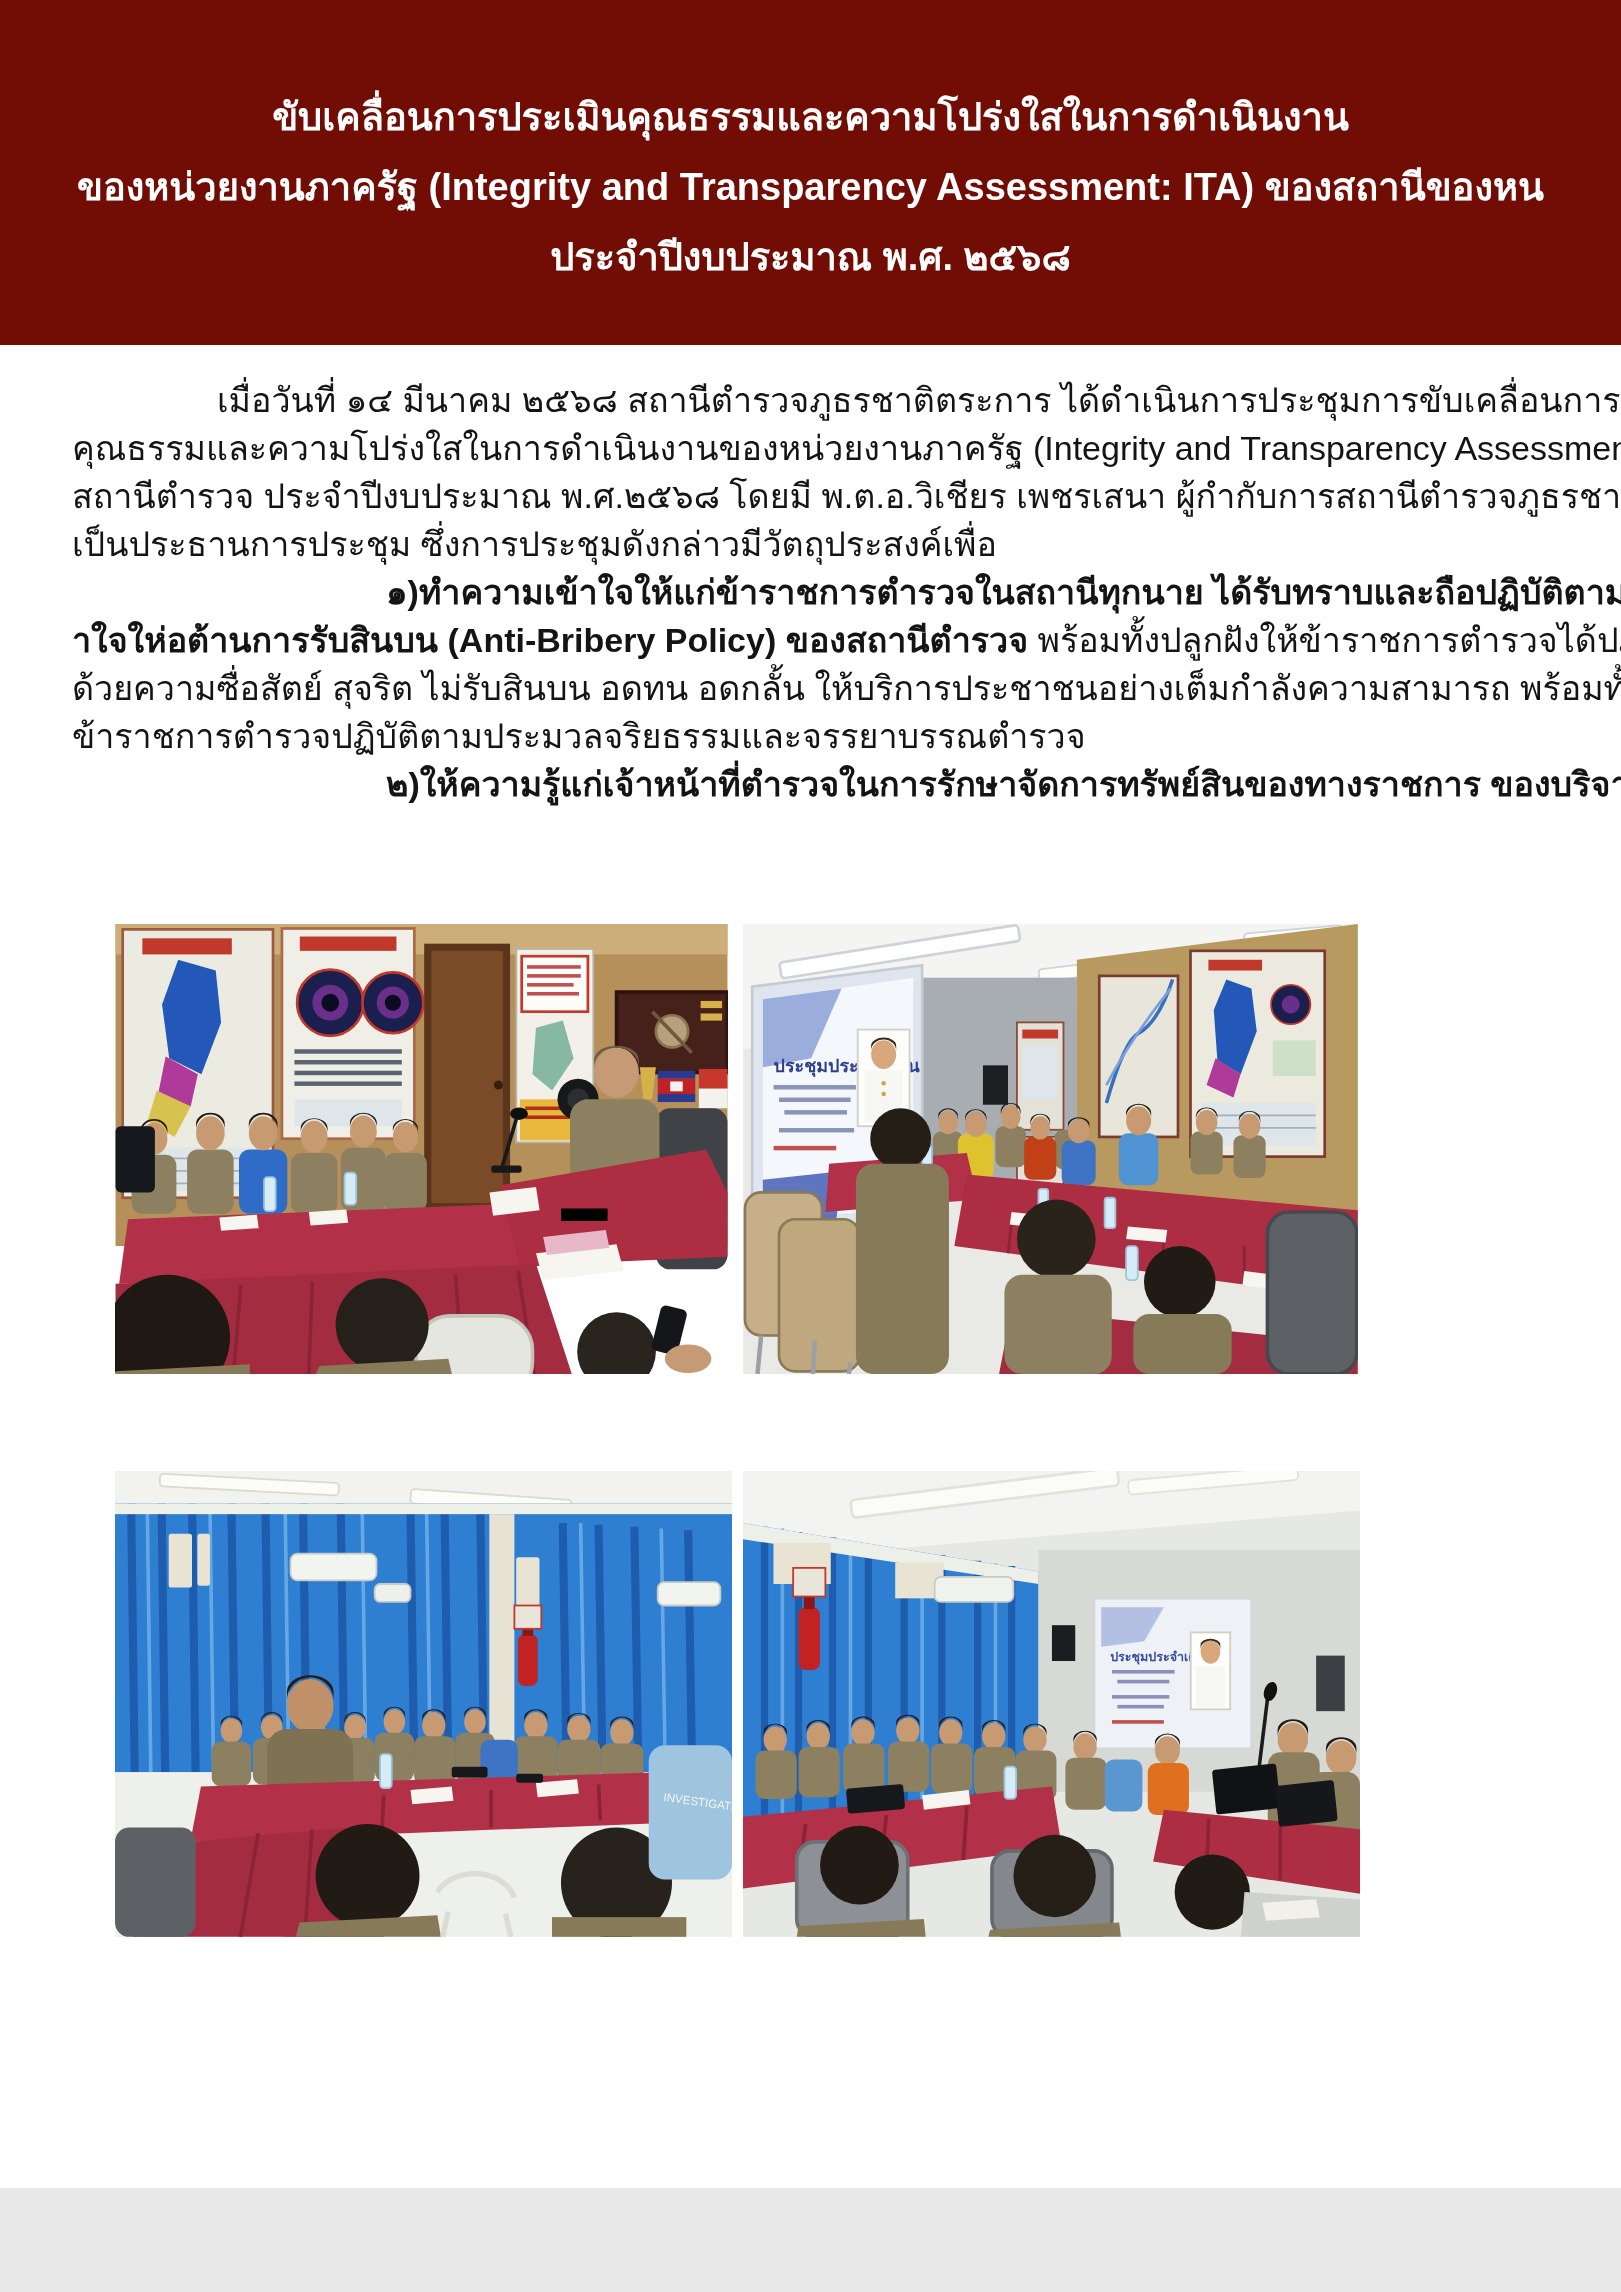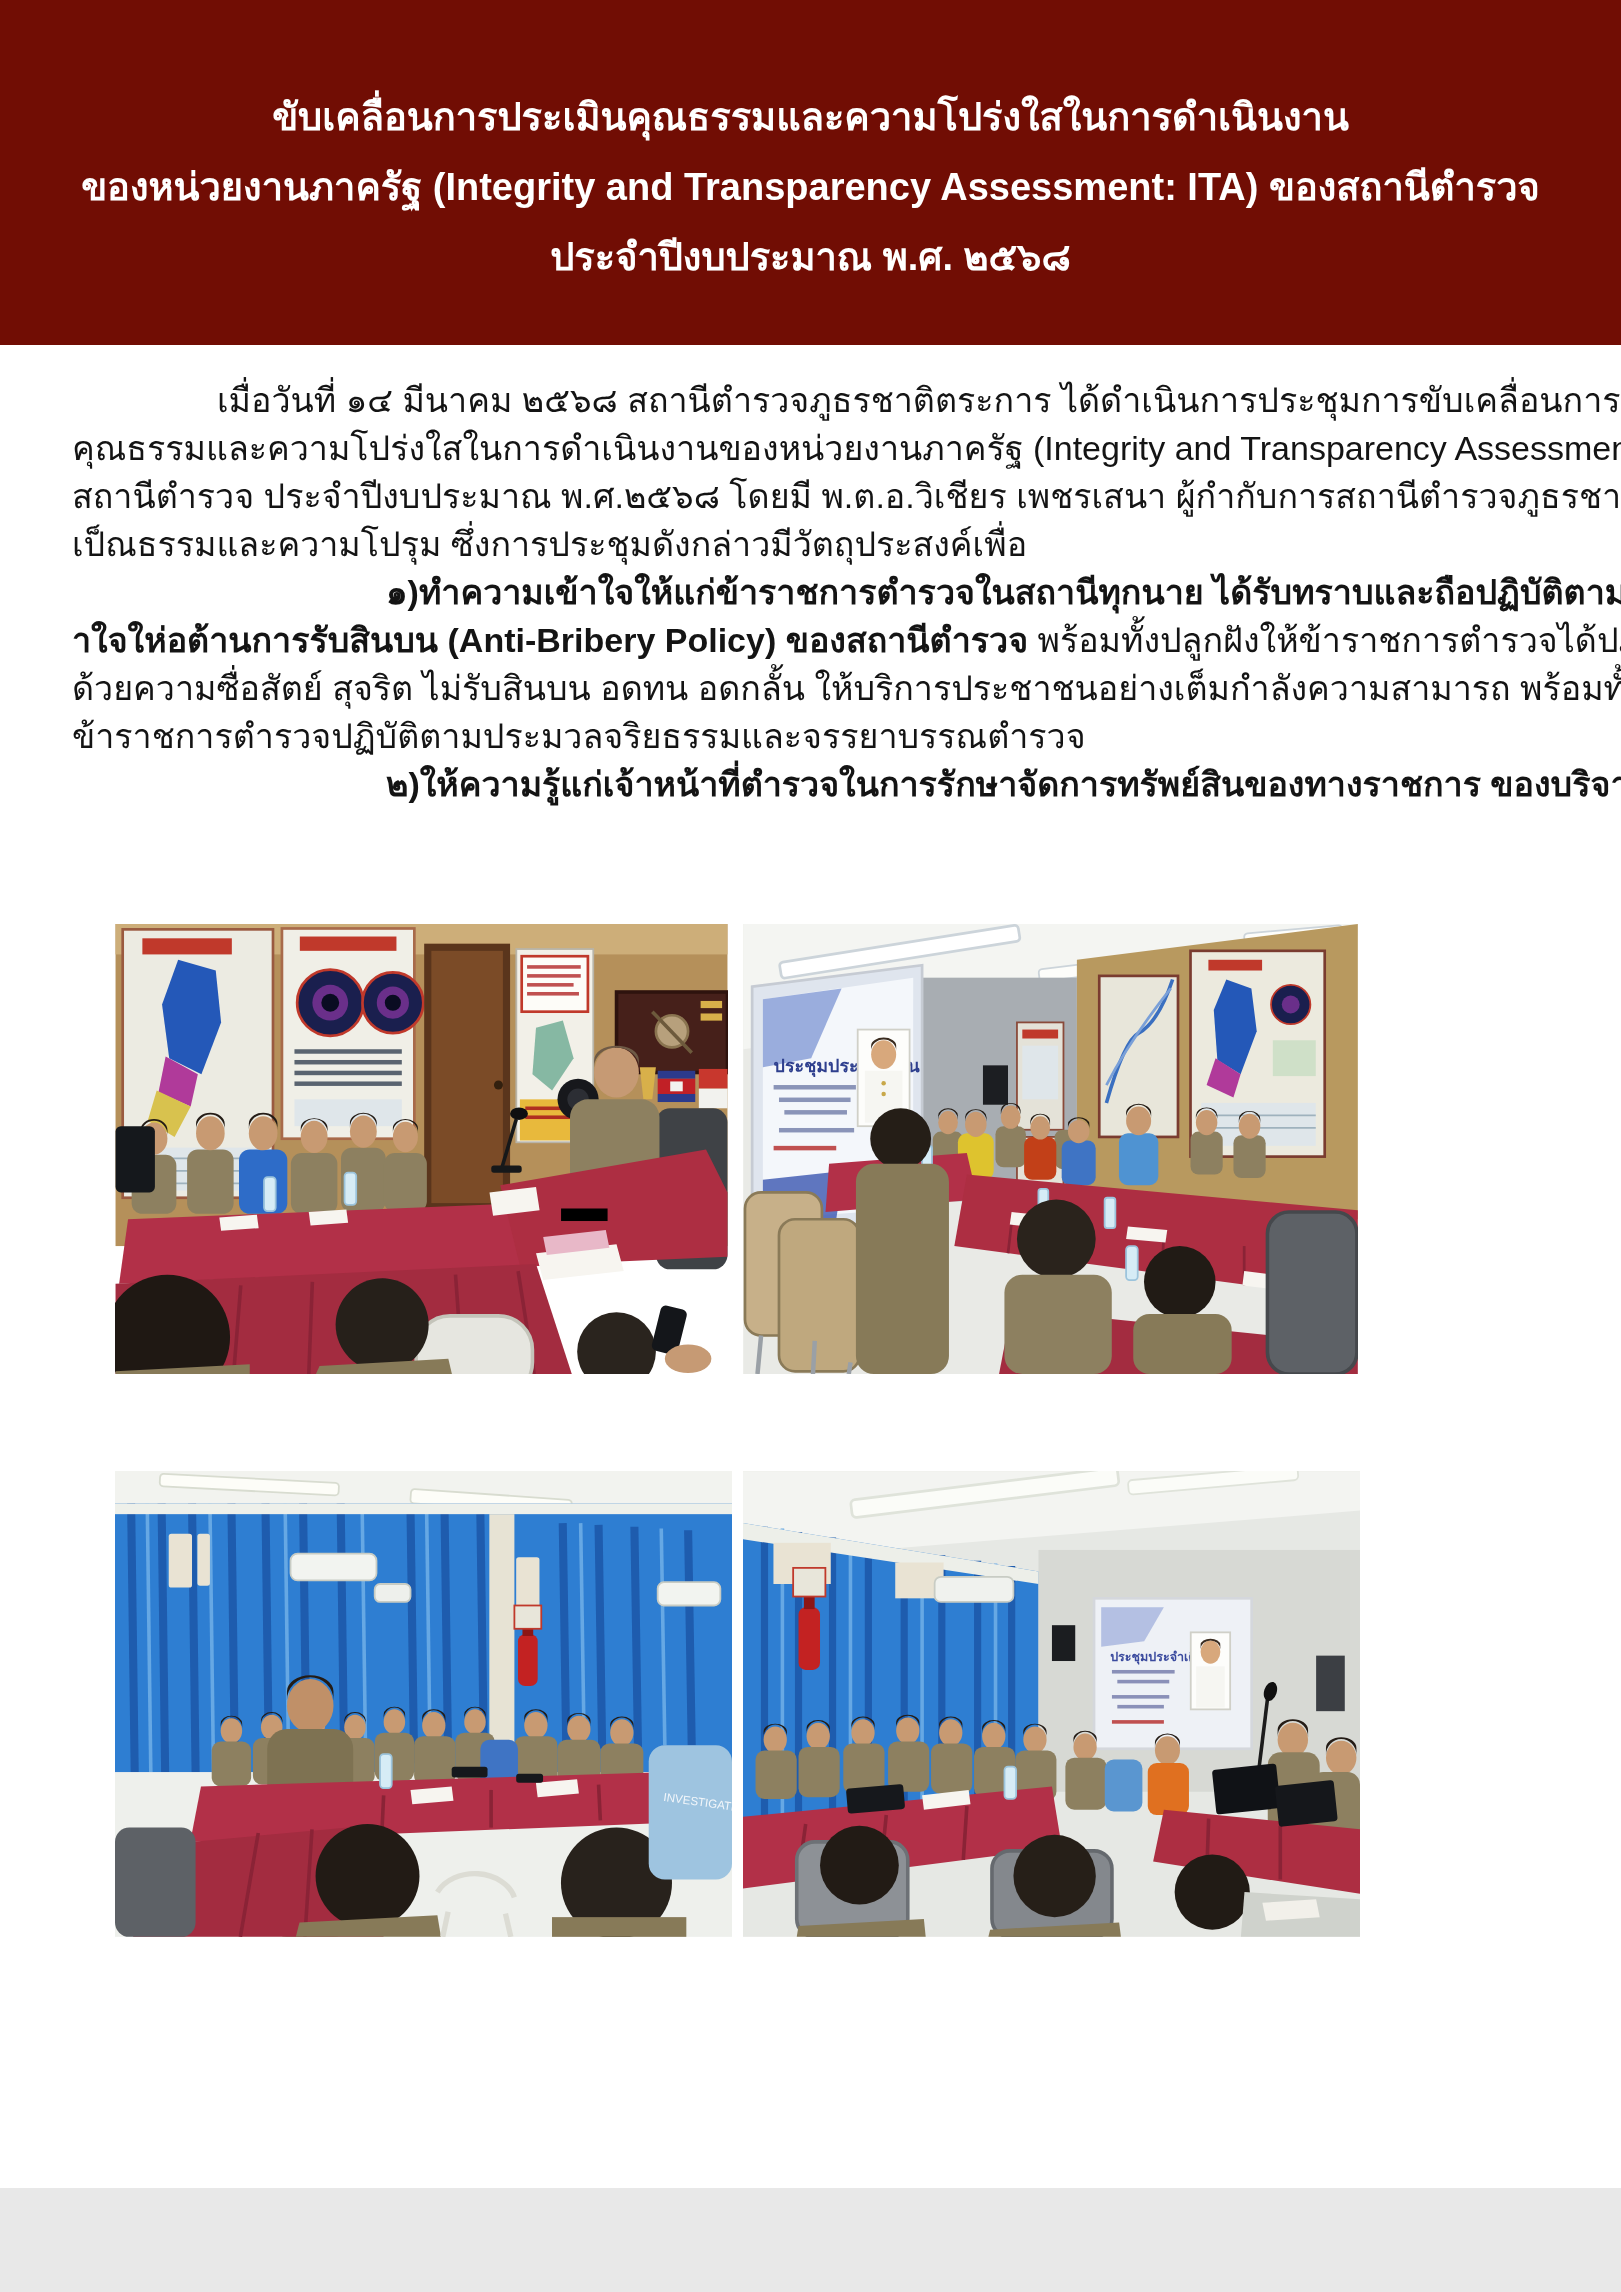--- a/index.html
+++ b/index.html
@@ -39,30 +39,30 @@
   #photo-4{left:743px;top:1471px;}
   .slidetitle{font-family:"Liberation Sans",sans-serif;font-weight:700;}
 </style>
 </head>
 <body>
 
 <div id="page">
 
   <div id="banner">
     <div class="hline">ขับเคลื่อนการประเมินคุณธรรมและความโปร่งใสในการดำเนินงาน</div>
-    <div class="hline">ของหน่วยงานภาครัฐ (Integrity and Transparency Assessment: ITA) ของสถานีตำรวจ</div>
+    <div class="hline">ของหน่วยงานภาครัฐ (Integrity and Transparency Assessment: ITA) ของสถานีของหน</div>
     <div class="hline">ประจำปีงบประมาณ พ.ศ. ๒๕๖๘</div>
   </div>
 
   <div id="textblock">
     <div class="para">
         <div class="tline"><span>เมื่อวันที่ ๑๔ มีนาคม ๒๕๖๘  สถานีตำรวจภูธรชาติตระการ ได้ดำเนินการประชุมการขับเคลื่อนการประเมิน</span></div>
         <div class="tline"><span>คุณธรรมและความโปร่งใสในการดำเนินงานของหน่วยงานภาครัฐ (Integrity and Transparency Assessment: ITA) ของ</span></div>
         <div class="tline"><span>สถานีตำรวจ ประจำปีงบประมาณ พ.ศ.๒๕๖๘  โดยมี พ.ต.อ.วิเชียร เพชรเสนา ผู้กำกับการสถานีตำรวจภูธรชาติตระการ</span></div>
-        <div class="tline"><span>เป็ณธรรมและความโปรุม ซึ่งการประชุมดังกล่าวมีวัตถุประสงค์เพื่อ</span></div>
+        <div class="tline"><span>เป็นประธานการประชุม ซึ่งการประชุมดังกล่าวมีวัตถุประสงค์เพื่อ</span></div>
       </div>
     <div class="item">
         <div class="tline"><span class="b num">๑)</span><span class="b">ทำความเข้าใจให้แก่ข้าราชการตำรวจในสถานีทุกนาย ได้รับทราบและถือปฏิบัติตามประกาศนโยบาย</span></div>
         <div class="tline"><span class="b">าใจให่อต้านการรับสินบน (Anti-Bribery Policy) ของสถานีตำรวจ</span><span>  พร้อมทั้งปลูกฝังให้ข้าราชการตำรวจได้ปฏิบัติหน้าที่</span></div>
         <div class="tline"><span>ด้วยความซื่อสัตย์ สุจริต ไม่รับสินบน อดทน อดกลั้น ให้บริการประชาชนอย่างเต็มกำลังความสามารถ พร้อมทั้งปลูกฝังให้</span></div>
         <div class="tline"><span>ข้าราชการตำรวจปฏิบัติตามประมวลจริยธรรมและจรรยาบรรณตำรวจ</span></div>
       </div>
     <div class="item">
         <div class="tline"><span class="b num">๒)</span><span class="b">ให้ความรู้แก่เจ้าหน้าที่ตำรวจในการรักษาจัดการทรัพย์สินของทางราชการ ของบริจาค และของกลางให้</span></div>
       </div>

